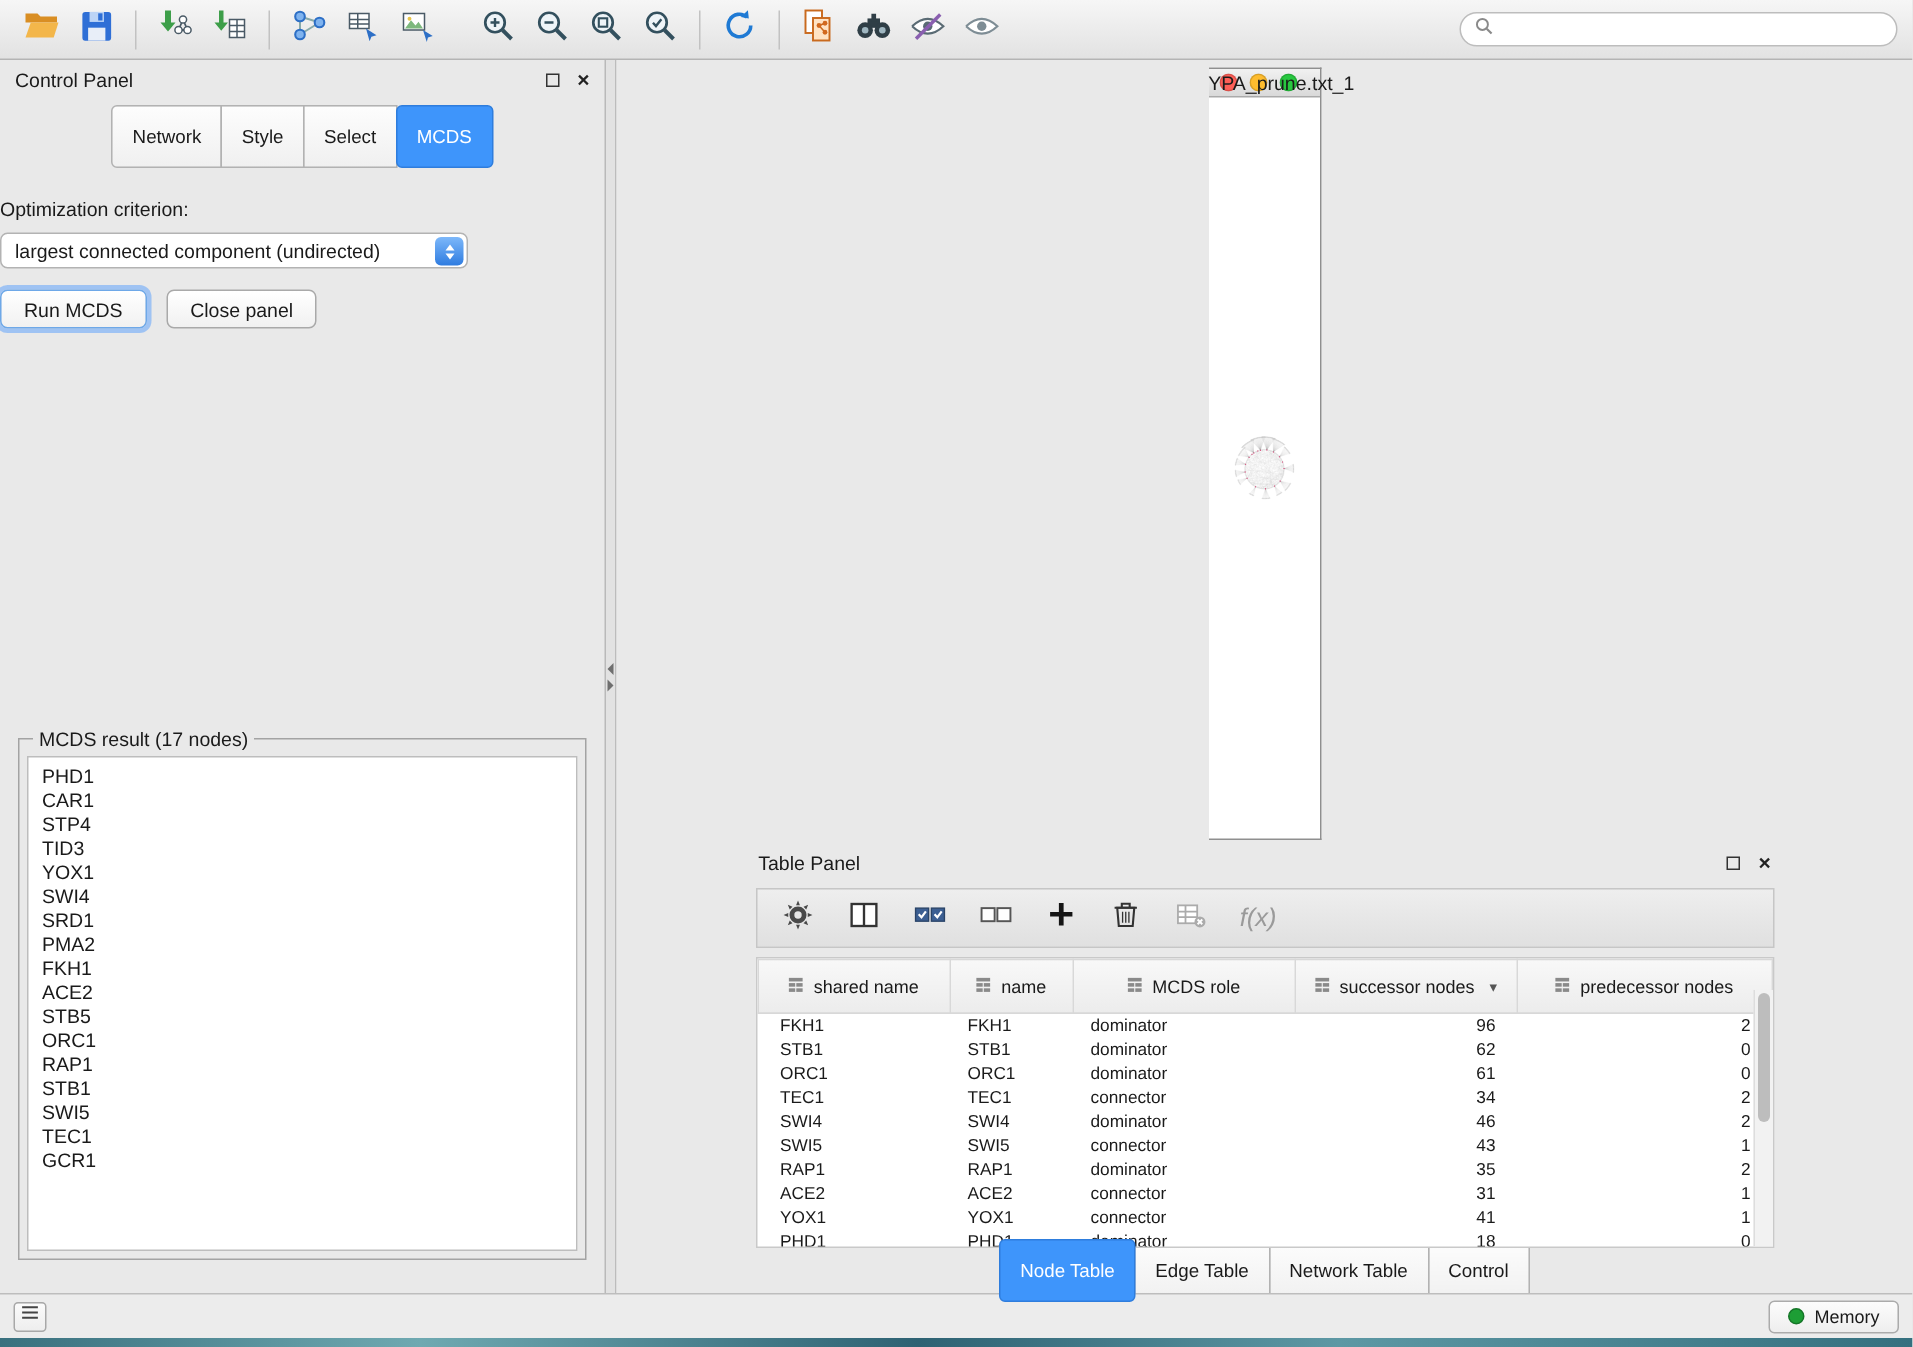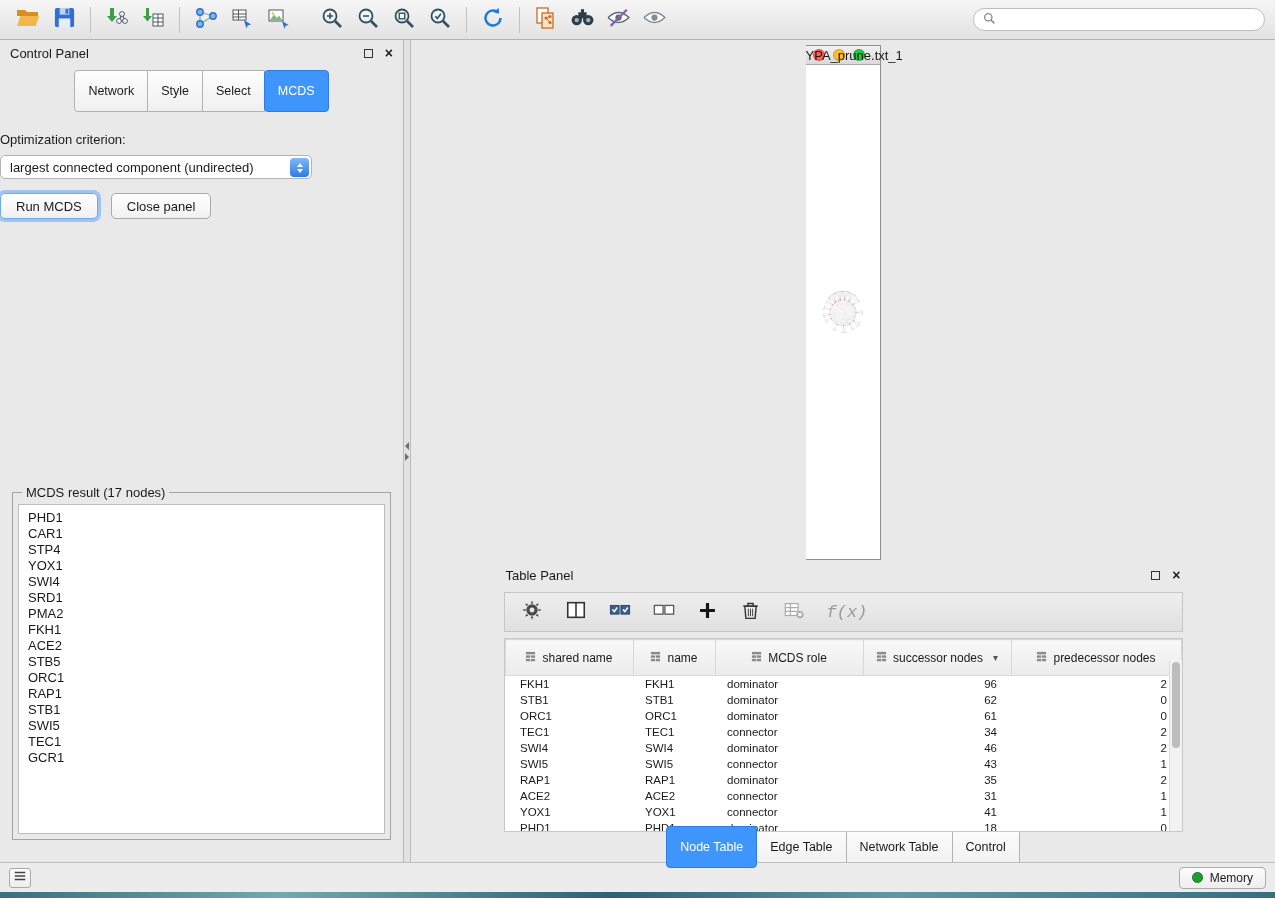--- a/index.html
+++ b/index.html
@@ -83,21 +83,21 @@
   .fedge { stroke:#9c9c9c; stroke-width:.7; opacity:.85; }
   .ringn { fill:#fff; stroke:#787878; stroke-width:1; }
   .domn  { stroke-width:1; }
 
   
   .table-panel { flex:1; display:flex; flex-direction:column; min-height:0; }
   .tp-header { height:24px; flex:0 0 24px; display:flex; align-items:center; padding:15px 12px; font-size:13px; }
   .tp-toolbar { height:40px; flex:0 0 40px; margin:2px 10px 0; background:linear-gradient(#eeeeee,#e0e0e0);
                 border:1px solid #c6c6c6; display:flex; align-items:center; gap:22px; padding:0 16px; }
   .tp-ic { display:flex; align-items:center; justify-content:center; }
-  .fx-label { font-family:Liberation Mono, monospace; font-style:italic; font-size:17px; color:#9a9a9a; }
+  .fx-label { font-family:Liberation Sans, sans-serif; font-style:italic; font-size:17px; color:#9a9a9a; }
   .table-wrap { flex:1; margin:6px 10px 0; background:#fff; border:1px solid #c9c9c9;
                 position:relative; overflow:hidden; min-height:0; }
   table { border-collapse:collapse; table-layout:fixed; }
   th { height:36px; background:linear-gradient(#f8f8f8,#ececec); border:1px solid #d8d8d8;
        font-weight:normal; font-size:12px; }
   .th-inner { display:flex; align-items:center; justify-content:center; gap:6px; }
   .menu-ar { font-size:10px; color:#555; margin-left:4px; }
   td { height:16px; font-size:11.5px; padding:0 12px; white-space:nowrap; overflow:hidden; }
   td.first { padding-left:15px; }
   td.num { text-align:right; padding-right:14px; }
@@ -306,20 +306,21 @@
         <div class="btn-row">
           <div class="mac-btn focused">Run MCDS</div>
           <div class="mac-btn">Close panel</div>
         </div>
         <fieldset class="mcds-group">
           <legend>MCDS result (17 nodes)</legend>
           <div class="result-list" id="mcds-list">
               <div>PHD1</div>
               <div>CAR1</div>
               <div>STP4</div>
+              <div>TID3</div>
               <div>YOX1</div>
               <div>SWI4</div>
               <div>SRD1</div>
               <div>PMA2</div>
               <div>FKH1</div>
               <div>ACE2</div>
               <div>STB5</div>
               <div>ORC1</div>
               <div>RAP1</div>
               <div>STB1</div>

